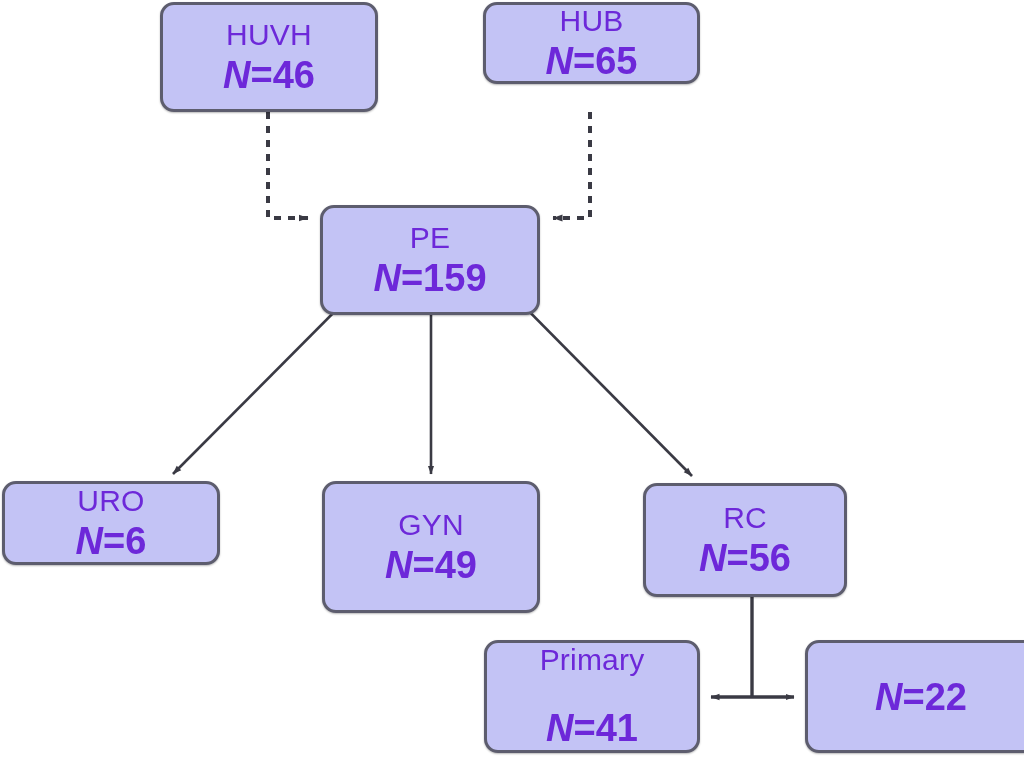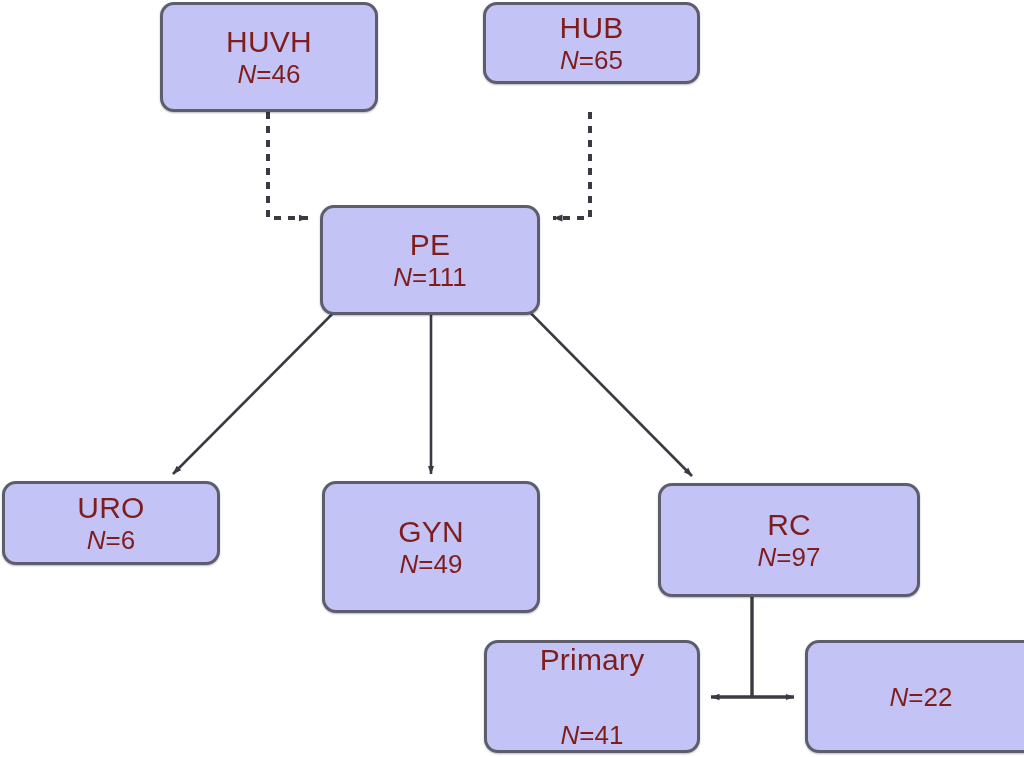--- a/index.html
+++ b/index.html
@@ -26,35 +26,36 @@
   .node {
     position: absolute;
     box-sizing: border-box;
     background: #c3c3f5;
     border: 3px solid #5d5d6e;
     border-radius: 14px;
     display: flex;
     flex-direction: column;
     align-items: center;
     justify-content: center;
-    color: #7f1d1d;
+    color: #6d28d9;
     box-shadow: 0 1px 2px rgba(0,0,0,0.28);
     z-index: 2;
   }
   .node .title {
     font-size: 30px;
     line-height: 1.12;
     letter-spacing: 0.2px;
     white-space: nowrap;
   }
   .node .count {
-    font-size: 26px;
+    font-size: 38px;
     line-height: 1.12;
     white-space: nowrap;
     margin-top: 2px;
+    font-weight: bold;
   }
   .node .count .n {
     font-style: italic;
   }
 </style>
 </head>
 <body>
 
 <div id="canvas">
 
@@ -100,36 +101,36 @@
     <span class="count"><span class="n">N</span><span>=46</span></span>
   </div>
 
   <div class="node" style="left:483px; top:2px; width:217px; height:82px;">
     <span class="title">HUB</span>
     <span class="count"><span class="n">N</span><span>=65</span></span>
   </div>
 
   <div class="node" style="left:320px; top:163px; width:220px; height:110px;margin-top:42px;">
     <span class="title">PE</span>
-    <span class="count"><span class="n">N</span><span>=111</span></span>
+    <span class="count"><span class="n">N</span><span>=159</span></span>
   </div>
 
   <div class="node" style="left:2px; top:481px; width:218px; height:84px;">
     <span class="title">URO</span>
     <span class="count"><span class="n">N</span><span>=6</span></span>
   </div>
 
   <div class="node" style="left:322px; top:481px; width:218px; height:132px;">
     <span class="title">GYN</span>
     <span class="count"><span class="n">N</span><span>=49</span></span>
   </div>
 
-  <div class="node" style="left:658px; top:483px; width:262px; height:114px;">
+  <div class="node" style="left:643px; top:483px; width:204px; height:114px;">
     <span class="title">RC</span>
-    <span class="count"><span class="n">N</span><span>=97</span></span>
+    <span class="count"><span class="n">N</span><span>=56</span></span>
   </div>
 
   <div class="node" style="left:484px; top:640px; width:216px; height:113px;justify-content:space-between;">
     <span class="title">Primary</span>
     <span class="count"><span class="n">N</span><span>=41</span></span>
   </div>
 
   <div class="node" style="left:805px; top:640px; width:232px; height:113px;">
     <span class="count"><span class="n">N</span><span>=22</span></span>
   </div>

